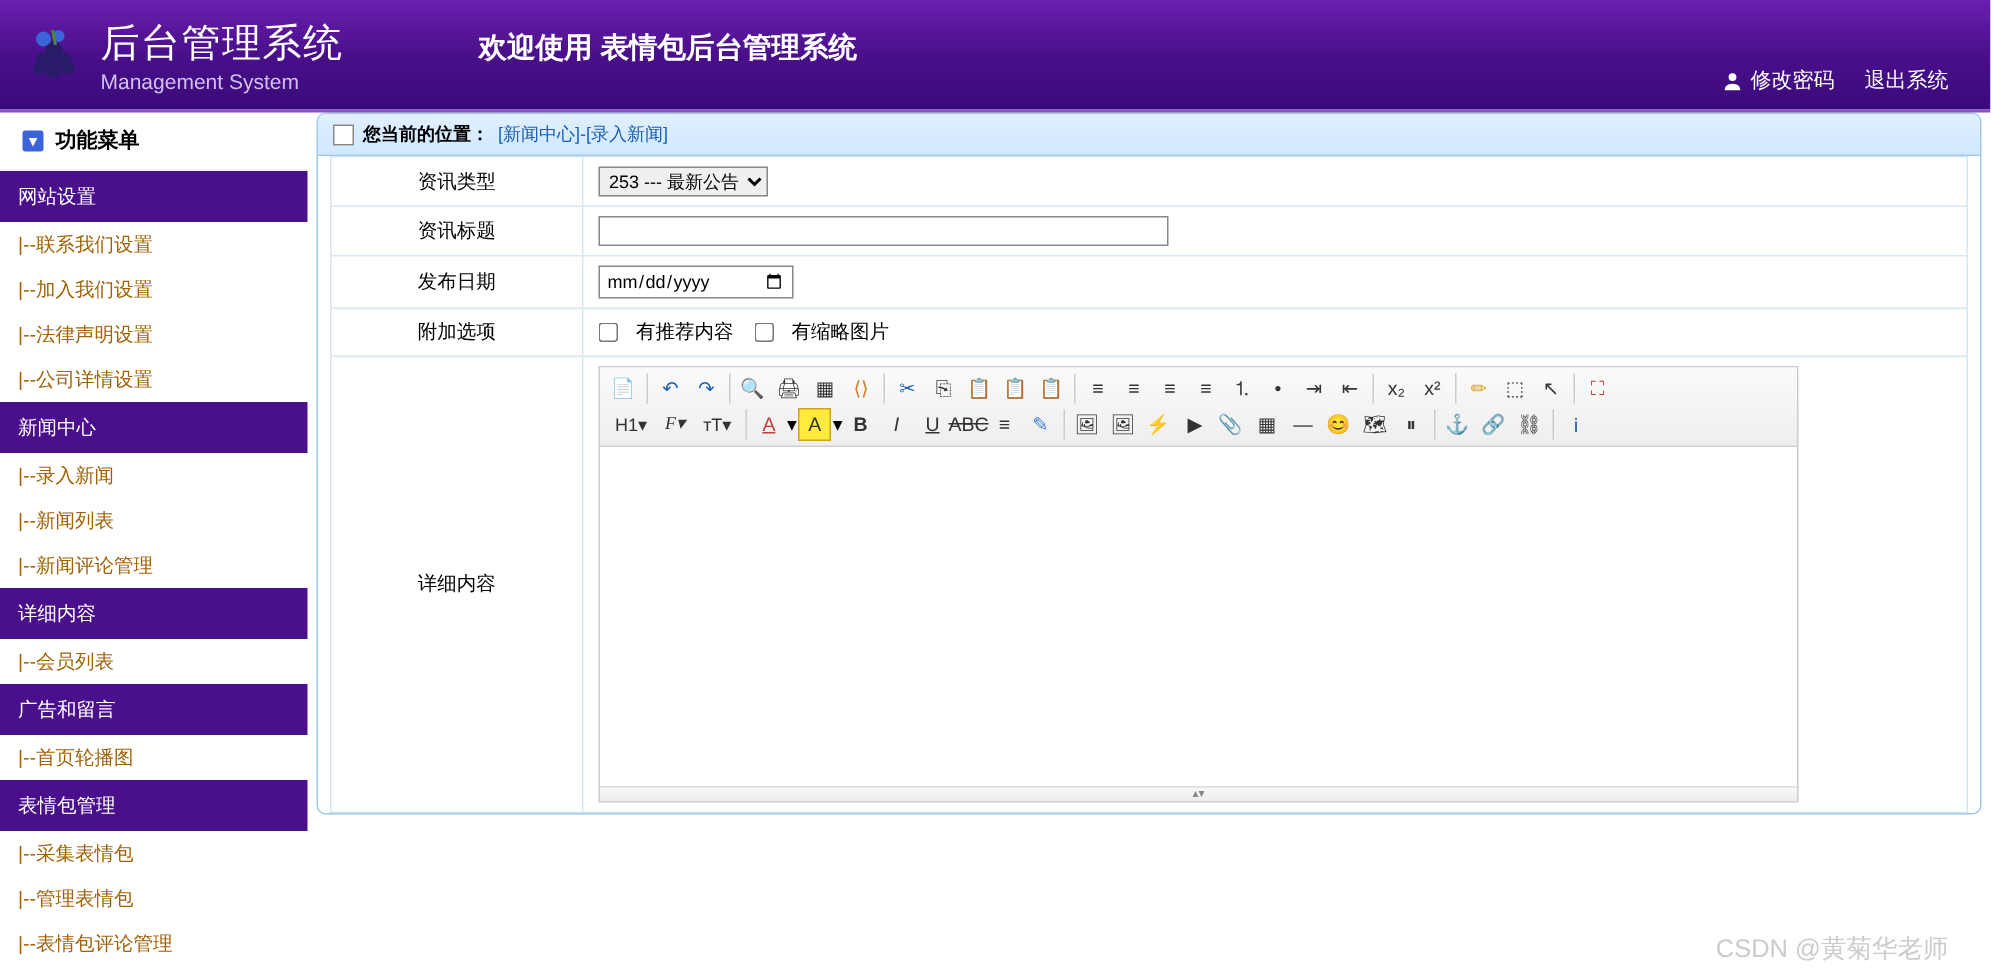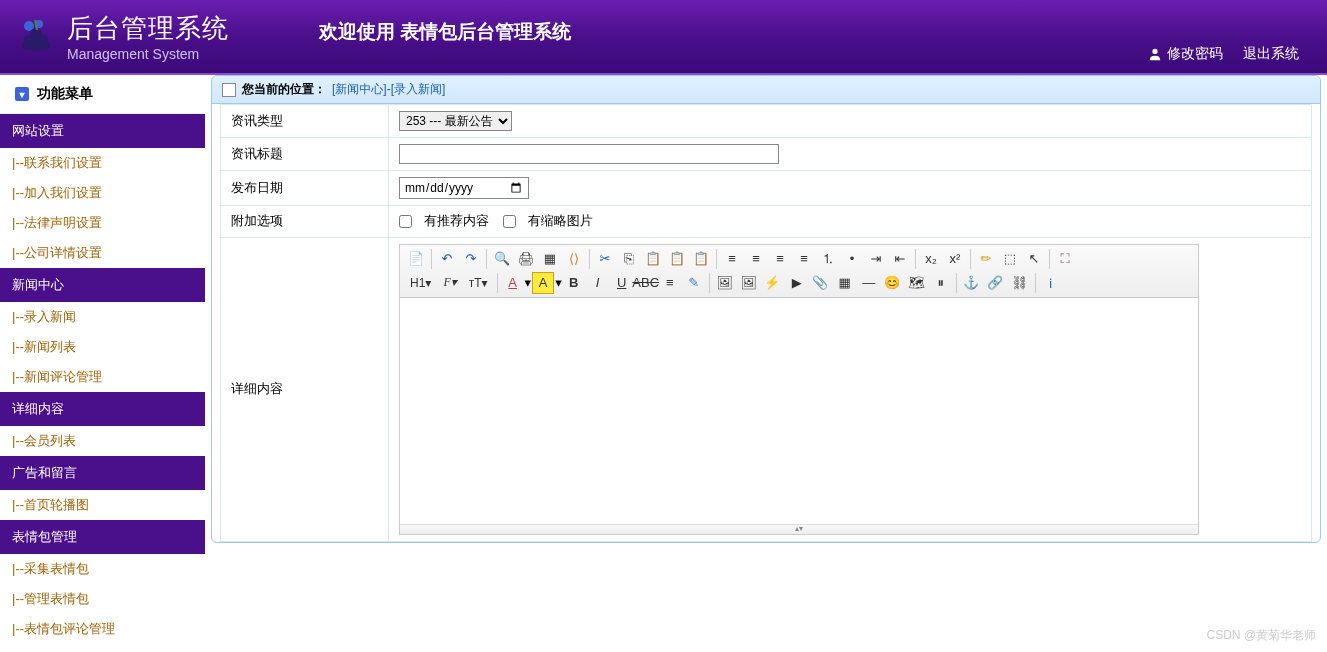--- a/index.html
+++ b/index.html
@@ -28,41 +28,41 @@
 .main { flex: 1; padding: 0 6px 6px 6px; }
 .content-panel { border: 1px solid #a0c8e8; border-radius: 6px; background: linear-gradient(to bottom, #e8f4ff 0%, #ffffff 30px); height: 468px; overflow: hidden; }
 .breadcrumb { background: linear-gradient(to bottom, #e0f0ff, #d0e8ff); padding: 5px 10px; font-size: 12px; border-bottom: 1px solid #a0c8e8; display: flex; align-items: center; gap: 6px; }
 .breadcrumb .bc-icon { width: 14px; height: 14px; border: 1px solid #888; background: #fff; display: inline-block; }
 .breadcrumb b { font-weight: bold; }
 .breadcrumb .path { color: #1a5fb0; }
 
 .form-area { padding: 0 8px 8px 8px; }
 .form-table { width: 100%; border-collapse: collapse; }
 .form-table td { border: 1px solid #d8e8f0; padding: 6px 10px; font-size: 13px; vertical-align: middle; background: #fff; }
-.form-table td.label { width: 168px; text-align: left; background: #fff; }
+.form-table td.label { width: 168px; text-align: center; background: #fff; }
 .form-table td.label-top { vertical-align: middle; }
 select, input[type="text"], input[type="date"] { font-size: 12px; padding: 2px 4px; border: 1px solid #888; font-family: inherit; }
 select { padding: 1px 2px; }
 input[type="text"].title-input { width: 380px; }
 input[type="date"] { width: 130px; }
 
 .checkbox-wrap { display: inline-flex; align-items: center; gap: 12px; margin-right: 10px; }
 
 .editor { border: 1px solid #ccc; width: 800px; }
 .editor-toolbar { background: linear-gradient(to bottom, #fafafa, #eeeeee); border-bottom: 1px solid #ccc; padding: 2px 4px; display: flex; flex-wrap: wrap; align-items: center; gap: 0px; min-height: 52px; }
 .tb-btn { width: 22px; height: 22px; display: inline-flex; align-items: center; justify-content: center; margin: 1px; cursor: pointer; border: 1px solid transparent; font-size: 13px; color: #333; }
 .tb-sep { width: 1px; height: 20px; background: #ccc; margin: 0 3px; display: inline-block; }
 .tb-wide { width: auto; padding: 0 4px; font-size: 12px; }
 .editor-body { height: 226px; background: #fff; }
 .editor-resize { height: 10px; background: linear-gradient(to bottom, #f8f8f8, #eeeeee); border-top: 1px solid #ddd; text-align: center; cursor: ns-resize; font-size: 8px; color: #888; line-height: 8px; }
 
 .submit-row td { padding: 8px 10px; }
 .submit-btn { padding: 18px 12px; font-size: 13px; border: 1px solid #999; background: linear-gradient(to bottom, #fdfdfd, #e8e8e8); border-radius: 3px; cursor: pointer; }
 
-.watermark { position: absolute; right: 11px; bottom: 8px; color: #ccc; font-size: 12px; pointer-events: none; }
+.watermark { position: absolute; right: 28px; bottom: 8px; color: #ccc; font-size: 17px; pointer-events: none; }
 </style>
 </head>
 <body>
 
 <div class="header">
   <div class="logo-area">
     <div class="logo-icon">
       <svg viewBox="0 0 42 42">
           <circle cx="14" cy="10" r="5" fill="#3a64d8"></circle>
           <circle cx="24" cy="8" r="4" fill="#3a64d8"></circle>

